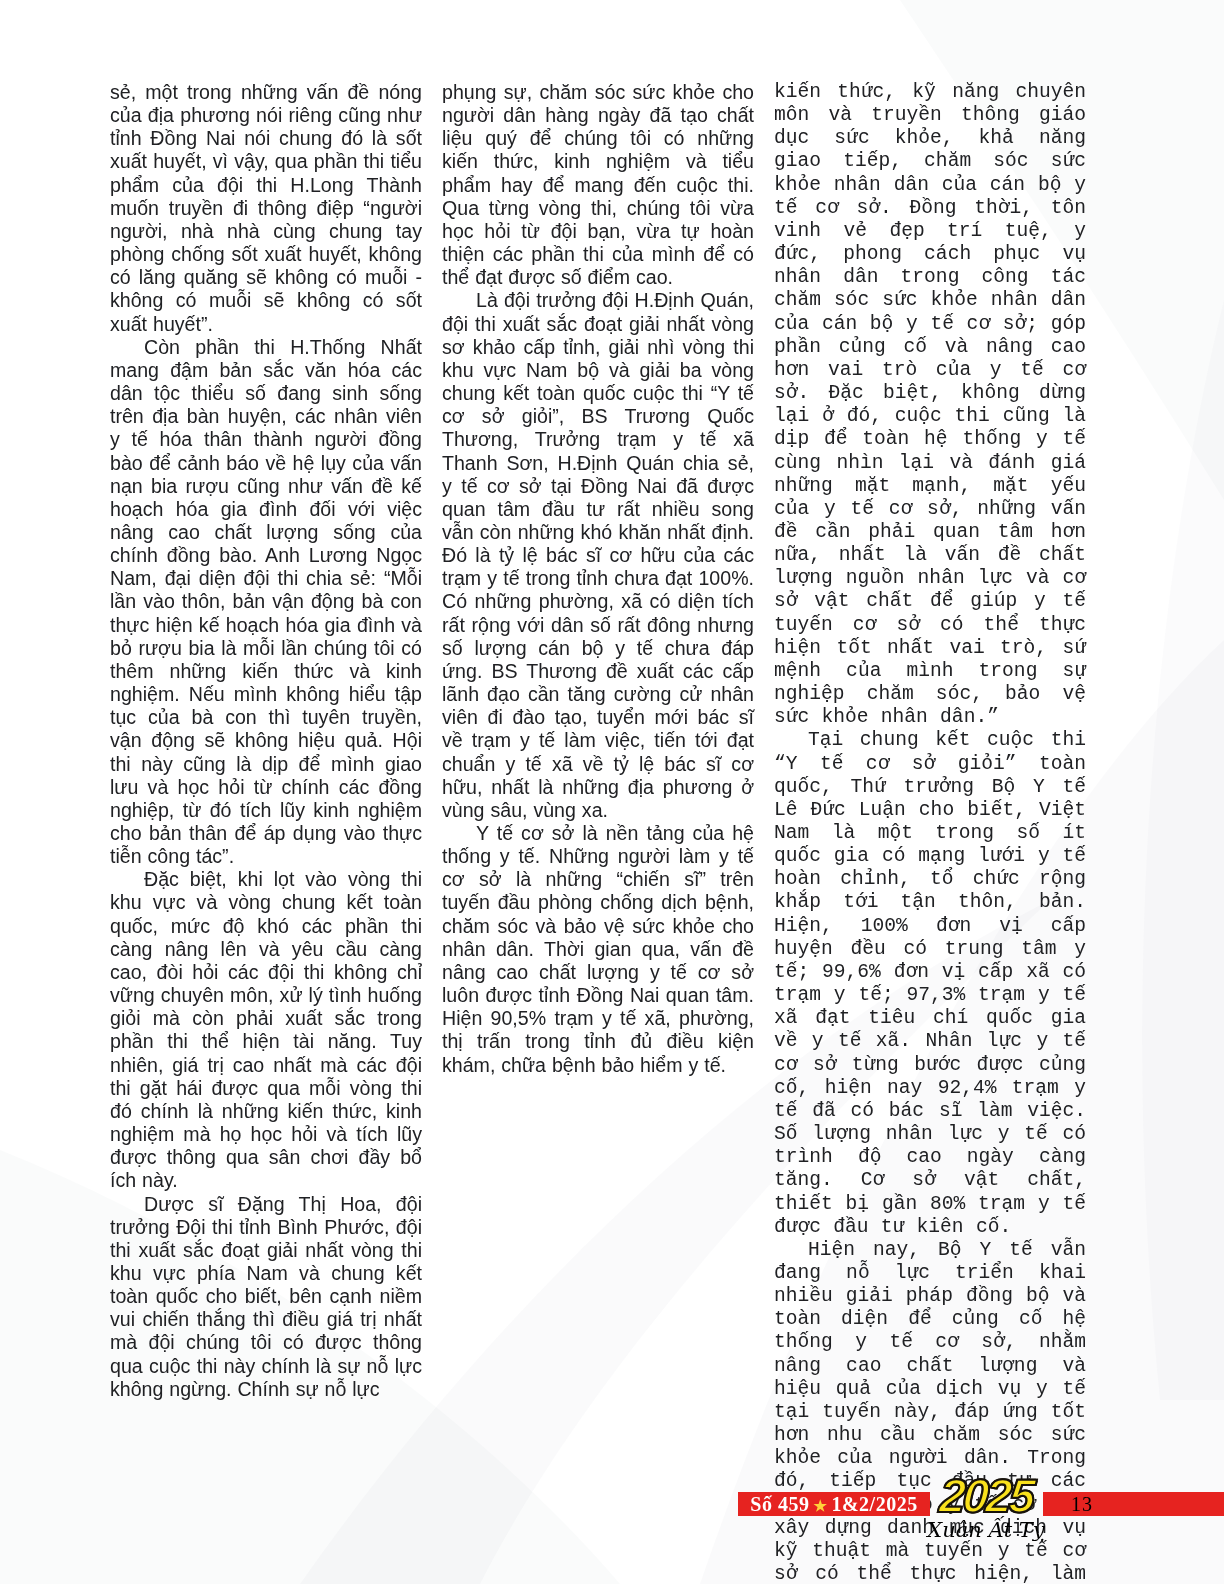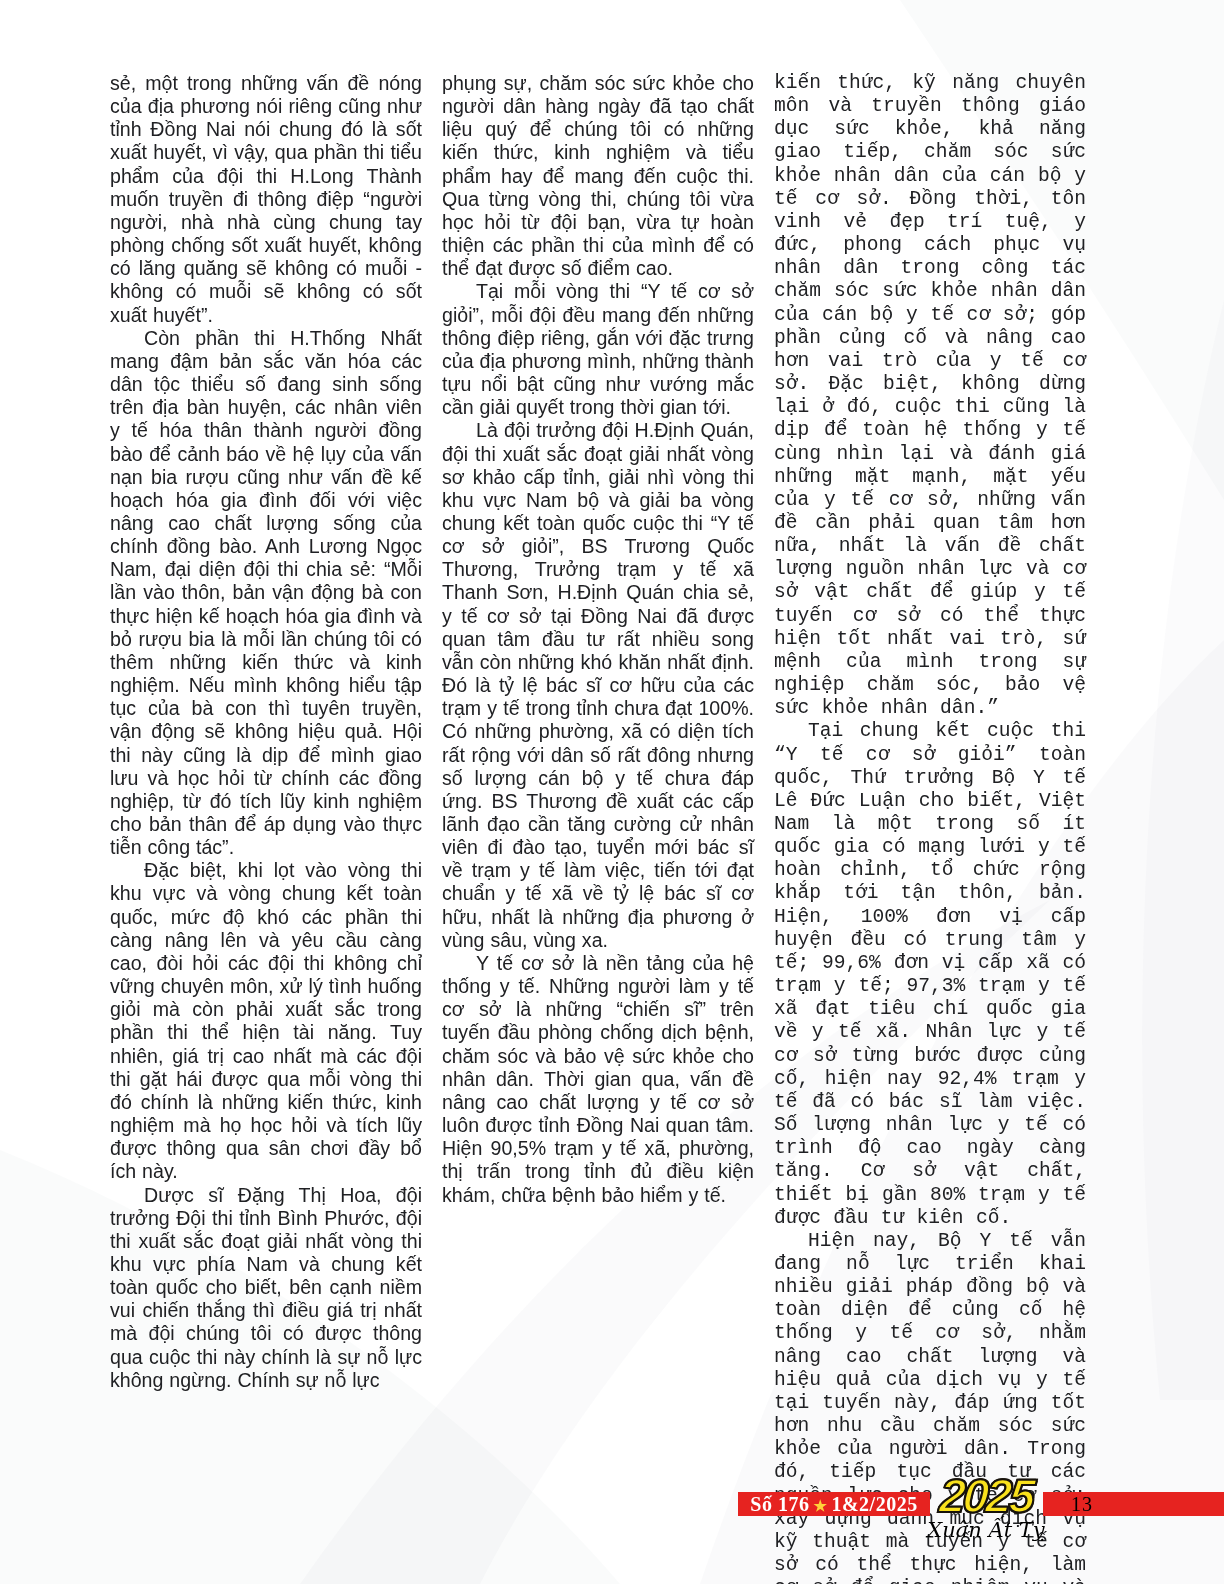--- a/index.html
+++ b/index.html
@@ -3,21 +3,21 @@
 <meta charset="utf-8">
 <style>
   html,body{margin:0;padding:0;}
   body{
     width:1224px;height:1584px;position:relative;overflow:hidden;
     background:#ffffff;
     font-family:"Liberation Sans",sans-serif;
     color:#202124;
   }
   .bg-swirl{position:absolute;left:0;top:0;width:1224px;height:1584px;pointer-events:none;}
-  .col{position:absolute;top:72px;width:312px;text-align:justify;}
+  .col{position:absolute;top:81px;width:312px;text-align:justify;}
   #col1{left:110px;}
   #col2{left:442px;}
   #col3{left:774px;font-family:Liberation Mono, monospace;}
   .col p{
     margin:0;padding:0;
     font-size:19.6px;line-height:23.15px;
     word-spacing:0.5px;
   }
   .col p.indent{text-indent:34px;}
   .col p.bold{font-weight:bold;}
@@ -76,35 +76,34 @@
 
 <div class="col" id="col1">
   <p>sẻ, một trong những vấn đề nóng của địa phương nói riêng cũng như tỉnh Đồng Nai nói chung đó là sốt xuất huyết, vì vậy, qua phần thi tiểu phẩm của đội thi H.Long Thành muốn truyền đi thông điệp “người người, nhà nhà cùng chung tay phòng chống sốt xuất huyết, không có lăng quăng sẽ không có muỗi - không có muỗi sẽ không có sốt xuất huyết”.</p>
   <p class="indent">Còn phần thi H.Thống Nhất mang đậm bản sắc văn hóa các dân tộc thiểu số đang sinh sống trên địa bàn huyện, các nhân viên y tế hóa thân thành người đồng bào để cảnh báo về hệ lụy của vấn nạn bia rượu cũng như vấn đề kế hoạch hóa gia đình đối với việc nâng cao chất lượng sống của chính đồng bào. Anh Lương Ngọc Nam, đại diện đội thi chia sẻ: “Mỗi lần vào thôn, bản vận động bà con thực hiện kế hoạch hóa gia đình và bỏ rượu bia là mỗi lần chúng tôi có thêm những kiến thức và kinh nghiệm. Nếu mình không hiểu tập tục của bà con thì tuyên truyền, vận động sẽ không hiệu quả. Hội thi này cũng là dịp để mình giao lưu và học hỏi từ chính các đồng nghiệp, từ đó tích lũy kinh nghiệm cho bản thân để áp dụng vào thực tiễn công tác”.</p>
   <p class="indent">Đặc biệt, khi lọt vào vòng thi khu vực và vòng chung kết toàn quốc, mức độ khó các phần thi càng nâng lên và yêu cầu càng cao, đòi hỏi các đội thi không chỉ vững chuyên môn, xử lý tình huống giỏi mà còn phải xuất sắc trong phần thi thể hiện tài năng. Tuy nhiên, giá trị cao nhất mà các đội thi gặt hái được qua mỗi vòng thi đó chính là những kiến thức, kinh nghiệm mà họ học hỏi và tích lũy được thông qua sân chơi đầy bổ ích này.</p>
   <p class="indent">Dược sĩ Đặng Thị Hoa, đội trưởng Đội thi tỉnh Bình Phước, đội thi xuất sắc đoạt giải nhất vòng thi khu vực phía Nam và chung kết toàn quốc cho biết, bên cạnh niềm vui chiến thắng thì điều giá trị nhất mà đội chúng tôi có được thông qua cuộc thi này chính là sự nỗ lực không ngừng. Chính sự nỗ lực</p>
 </div>
 
 <div class="col" id="col2">
   <p>phụng sự, chăm sóc sức khỏe cho người dân hàng ngày đã tạo chất liệu quý để chúng tôi có những kiến thức, kinh nghiệm và tiểu phẩm hay để mang đến cuộc thi. Qua từng vòng thi, chúng tôi vừa học hỏi từ đội bạn, vừa tự hoàn thiện các phần thi của mình để có thể đạt được số điểm cao.</p>
-  <p class="indent">Tại mỗi vòng thi “Y tế cơ sở giỏi”, mỗi đội đều mang đến những thông điệp riêng, gắn với đặc trưng của địa phương mình, những thành tựu nổi bật cũng như vướng mắc cần giải quyết trong thời gian tới.</p>
   <p class="indent">Là đội trưởng đội H.Định Quán, đội thi xuất sắc đoạt giải nhất vòng sơ khảo cấp tỉnh, giải nhì vòng thi khu vực Nam bộ và giải ba vòng chung kết toàn quốc cuộc thi “Y tế cơ sở giỏi”, BS Trương Quốc Thương, Trưởng trạm y tế xã Thanh Sơn, H.Định Quán chia sẻ, y tế cơ sở tại Đồng Nai đã được quan tâm đầu tư rất nhiều song vẫn còn những khó khăn nhất định. Đó là tỷ lệ bác sĩ cơ hữu của các trạm y tế trong tỉnh chưa đạt 100%. Có những phường, xã có diện tích rất rộng với dân số rất đông nhưng số lượng cán bộ y tế chưa đáp ứng. BS Thương đề xuất các cấp lãnh đạo cần tăng cường cử nhân viên đi đào tạo, tuyển mới bác sĩ về trạm y tế làm việc, tiến tới đạt chuẩn y tế xã về tỷ lệ bác sĩ cơ hữu, nhất là những địa phương ở vùng sâu, vùng xa.</p>
   <p class="indent">Y tế cơ sở là nền tảng của hệ thống y tế. Những người làm y tế cơ sở là những “chiến sĩ” trên tuyến đầu phòng chống dịch bệnh, chăm sóc và bảo vệ sức khỏe cho nhân dân. Thời gian qua, vấn đề nâng cao chất lượng y tế cơ sở luôn được tỉnh Đồng Nai quan tâm. Hiện 90,5% trạm y tế xã, phường, thị trấn trong tỉnh đủ điều kiện khám, chữa bệnh bảo hiểm y tế.</p>
 </div>
 
 <div class="col" id="col3">
   <p>kiến thức, kỹ năng chuyên môn và truyền thông giáo dục sức khỏe, khả năng giao tiếp, chăm sóc sức khỏe nhân dân của cán bộ y tế cơ sở. Đồng thời, tôn vinh vẻ đẹp trí tuệ, y đức, phong cách phục vụ nhân dân trong công tác chăm sóc sức khỏe nhân dân của cán bộ y tế cơ sở; góp phần củng cố và nâng cao hơn vai trò của y tế cơ sở. Đặc biệt, không dừng lại ở đó, cuộc thi cũng là dịp để toàn hệ thống y tế cùng nhìn lại và đánh giá những mặt mạnh, mặt yếu của y tế cơ sở, những vấn đề cần phải quan tâm hơn nữa, nhất là vấn đề chất lượng nguồn nhân lực và cơ sở vật chất để giúp y tế tuyến cơ sở có thể thực hiện tốt nhất vai trò, sứ mệnh của mình trong sự nghiệp chăm sóc, bảo vệ sức khỏe nhân dân.”</p>
   <p class="indent">Tại chung kết cuộc thi “Y tế cơ sở giỏi” toàn quốc, Thứ trưởng Bộ Y tế Lê Đức Luận cho biết, Việt Nam là một trong số ít quốc gia có mạng lưới y tế hoàn chỉnh, tổ chức rộng khắp tới tận thôn, bản. Hiện, 100% đơn vị cấp huyện đều có trung tâm y tế; 99,6% đơn vị cấp xã có trạm y tế; 97,3% trạm y tế xã đạt tiêu chí quốc gia về y tế xã. Nhân lực y tế cơ sở từng bước được củng cố, hiện nay 92,4% trạm y tế đã có bác sĩ làm việc. Số lượng nhân lực y tế có trình độ cao ngày càng tăng. Cơ sở vật chất, thiết bị gần 80% trạm y tế được đầu tư kiên cố.</p>
   <p class="indent">Hiện nay, Bộ Y tế vẫn đang nỗ lực triển khai nhiều giải pháp đồng bộ và toàn diện để củng cố hệ thống y tế cơ sở, nhằm nâng cao chất lượng và hiệu quả của dịch vụ y tế tại tuyến này, đáp ứng tốt hơn nhu cầu chăm sóc sức khỏe của người dân. Trong đó, tiếp tục đầu tư các nguồn lực cho y tế cơ sở; xây dựng danh mục dịch vụ kỹ thuật mà tuyến y tế cơ sở có thể thực hiện, làm cơ sở để giao nhiệm vụ và đặt hàng; hoàn thiện chính sách về tiền lương, chế độ ưu đãi để thu hút và giữ chân nhân viên y tế cơ sở; tăng cường chỉ đạo tuyến, hỗ trợ chuyên môn, kỹ thuật cho y tế cơ sở...</p>
   <p class="byline">Thiên Thanh</p>
 </div>
 
 <div class="footer-bar" id="footer-issue-bar">
   <span class="issue-text">
-    <span>Số 176</span><span class="issue-star">★</span><span>1&amp;2/2025</span>
+    <span>Số 459</span><span class="issue-star">★</span><span>1&amp;2/2025</span>
   </span>
 </div>
 
 <div class="year-logo">2025</div>
 <div class="season-script">Xuân Ất Tỵ</div>
 
 <div class="footer-bar" id="footer-page-bar">
   <span class="page-num">13</span>
 </div>
 

